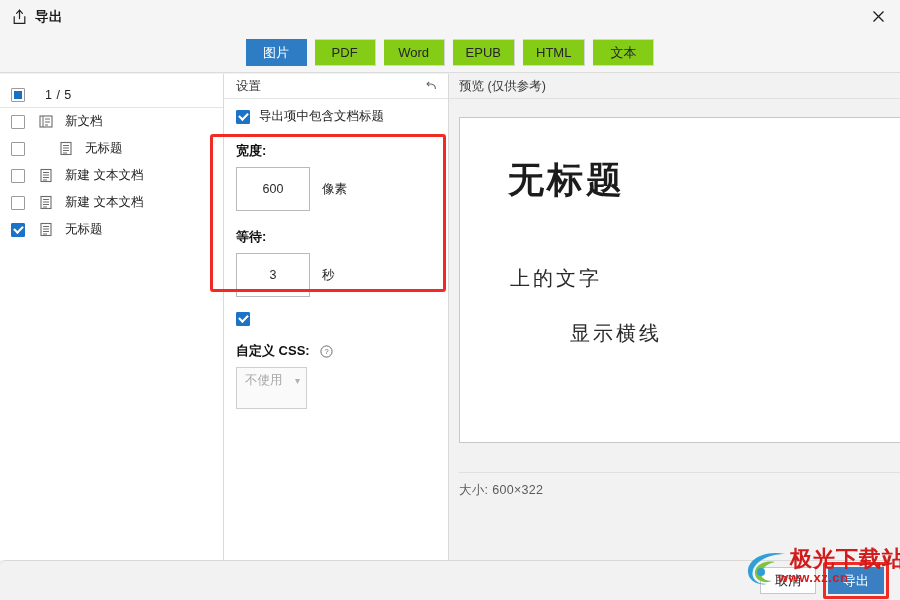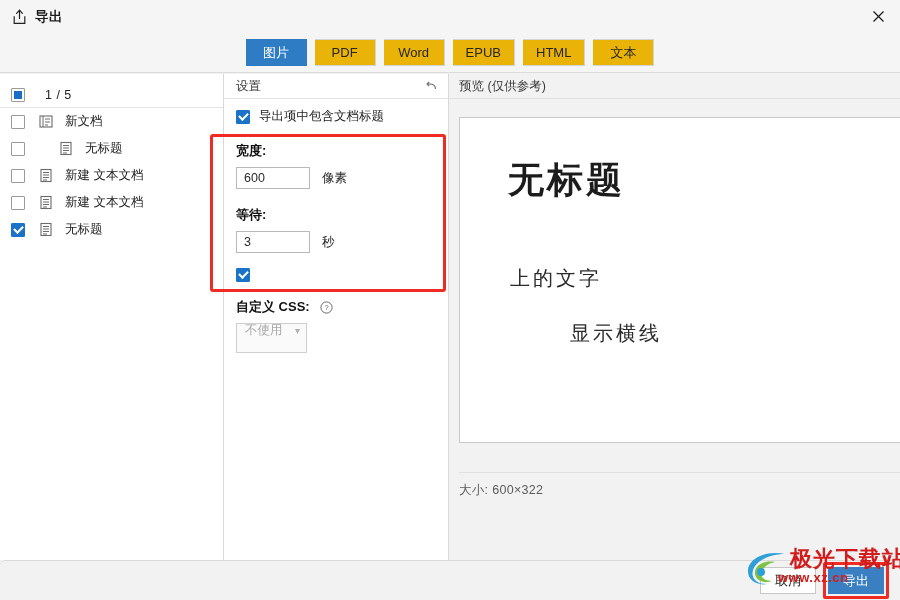--- a/index.html
+++ b/index.html
@@ -39,21 +39,21 @@
     background: #f5f5f5;
     display: flex; align-items: center; justify-content: center;
     border-bottom: 1px solid #dcdcdc;
   }
   .tabs { display: flex; gap: 8px; }
   .tab {
     height: 27px; min-width: 61px;
     display: flex; align-items: center; justify-content: center;
     padding: 0 13px;
     font-size: 13px; color: #262626;
-    background: #eab308;
+    background: #84cc16;
     border: 1px solid #d4d4d4;
     border-left-width: 0;
     cursor: pointer;
     white-space: nowrap;
   }
   .tab:first-child { border-left-width: 1px; }
   .tab.active {
     background: #2e7cc4;
     color: #ffffff;
     border-color: #2e7cc4;
@@ -126,32 +126,33 @@
   .reset-icon { width: 14px; height: 14px; cursor: pointer; display:block; }
   .set-body { padding: 9px 12px 0 12px; position: relative; }
   .chk-row { display: flex; align-items: center; margin-bottom: 2px; cursor: pointer; }
   .chk-row .lbl { margin-left: 9px; font-size: 12.5px; color: #1e1e1e; }
   .field-label {
     font-size: 13px; font-weight: 700; color: #111;
     margin: 17px 0 7px 0;
   }
   .field-row { display: flex; align-items: center; }
   .txt-input {
-    width: 74px; height: 22px;
+    width: 74px; height: 44px;
     border: 1px solid #b9b9b9; background: #fff;
     font-size: 12.5px; color: #2a2a2a;
     padding: 0 7px; outline: none;
     font-family: "Liberation Sans", sans-serif;
+    text-align: center;
   }
   .unit { margin-left: 12px; font-size: 12.5px; color: #1e1e1e; }
   .css-label-row { display:flex; align-items:center; margin: 16px 0 7px 0; }
   .css-label { font-size: 13px; font-weight: 700; color: #111; }
   .help-icon { margin-left: 10px; width: 13px; height: 13px; display:block; cursor:pointer; }
   .select-box {
-    width: 71px; height: 30px;
+    width: 71px; height: 42px;
     border: 1px solid #cfcfcf; background: #fafafa;
     display: flex; align-items: center; justify-content: space-between;
     padding: 0 6px 16px 8px;
     font-size: 12.5px; color: #a8a8a8;
     cursor: default;
   }
   .chev { font-size: 10px; color: #b0b0b0; }
 
   
   .redbox {

